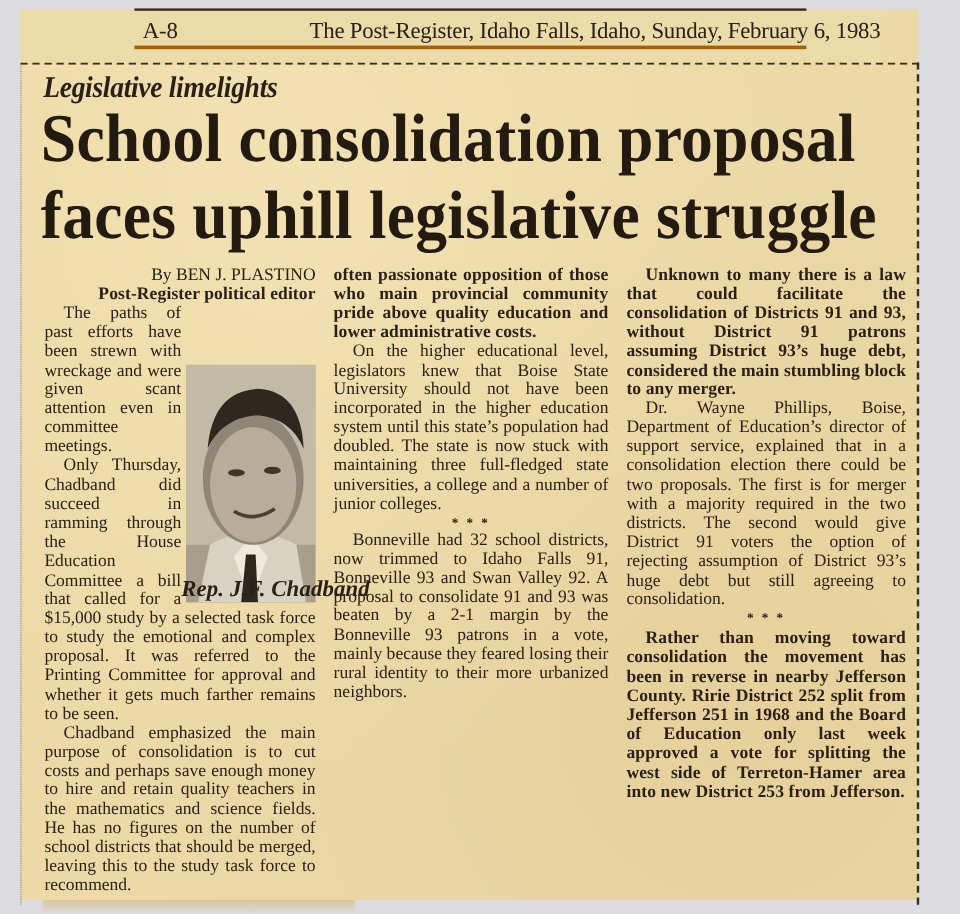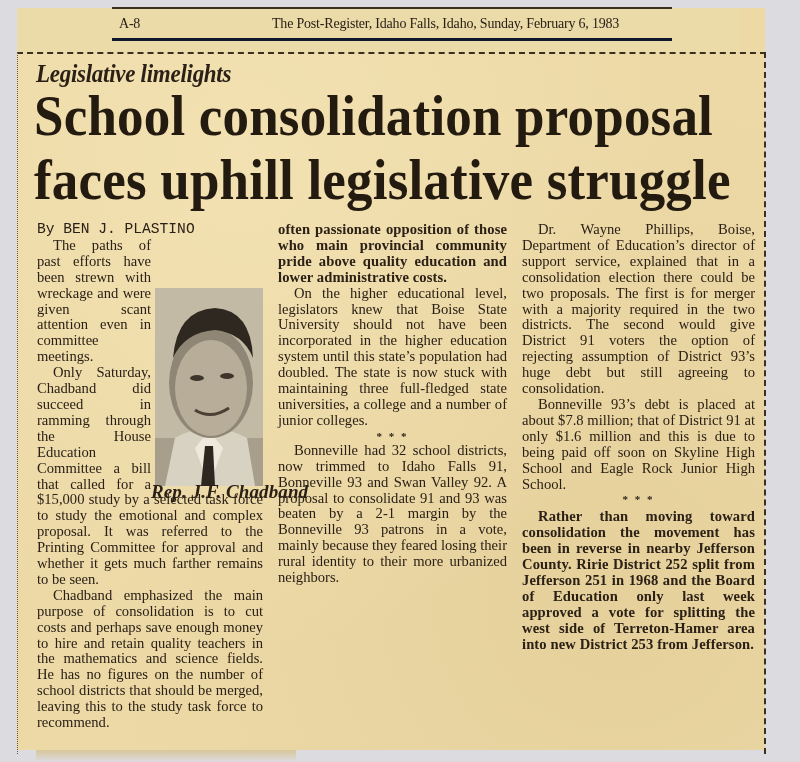--- a/index.html
+++ b/index.html
@@ -15,25 +15,25 @@
     background:#ecd9a6;
     background-image: radial-gradient(ellipse at 30% 20%, rgba(255,240,200,0.35), rgba(0,0,0,0) 60%),
                       radial-gradient(ellipse at 80% 80%, rgba(200,170,110,0.18), rgba(0,0,0,0) 60%);
   }
   .paper-top {
     position:absolute; left:17px; top:8px; width:722px; height:46px;
     background:#eadba9;
   }
   .masthead {
     position:absolute; left:112px; top:10px; width:560px; height:28px;
-    border-bottom:3px solid #0f172a;
-    font-size:14px; letter-spacing:-0.2px;
+    border-bottom:3px solid #a16207;
+    font-size:19px; letter-spacing:-0.2px;
   }
   .masthead .page { position:absolute; left:7px; top:6px; }
-  .masthead .info { position:absolute; left:160px; top:6px; white-space:nowrap; }
+  .masthead .info { position:absolute; left:146px; top:6px; white-space:nowrap; }
   .masthead .topline { position:absolute; left:0; top:-3px; width:100%; border-top:2px solid #3a2e20; }
   .frame {
     position:absolute; left:17px; top:52px; width:746px; height:700px;
     border-top:2px dashed #3b2f20;
     border-right:2px dashed #3b2f20;
     border-left:1px dotted #6b5a40;
   }
   .kicker {
     position:absolute; left:36px; top:60px;
     font-style:italic; font-weight:bold; font-size:25px; letter-spacing:-0.3px;
@@ -49,21 +49,21 @@
     position:absolute; top:222px; font-size:14.6px; line-height:15.9px;
     text-align:justify; hyphens:manual;
   }
   .col p { margin:0; text-indent:16px; }
   .col p.noindent { text-indent:0; }
   .col .bold { font-weight:bold; letter-spacing:0.1px; }
   .col .stars { text-align:center; font-weight:bold; font-size:11px; line-height:14px; letter-spacing:2px; text-indent:0; }
   .col1 { left:37px; width:226px; }
   .col2 { left:278px; width:229px; }
   .col3 { left:522px; width:233px; }
-  .byline { text-align:left; text-indent:0 !important;font-family:Liberation Mono, monospace; }
+  .byline { text-align:right; text-indent:0 !important; }
   .photo {
     float:right; width:108px; height:196px; margin:2px 0 0 4px;
     background:#b9b2a0; position:relative; overflow:hidden;
     shape-outside: inset(0);
   }
   .photo svg { display:block; }
   .caption {
     position:absolute; left:151px; top:481px; font-weight:bold; font-size:19px;
     white-space:nowrap; letter-spacing:0.1px;font-style:italic;
   }
@@ -88,52 +88,53 @@
 
 <div class="kicker">Legislative limelights</div>
 
 <div class="headline">
   <div>School consolidation proposal</div>
   <div>faces uphill legislative struggle</div>
 </div>
 
 <div class="col col1">
   <p class="byline">By BEN J. PLASTINO</p>
+  <p class="byline bold">Post-Register political editor</p>
   <div class="photo" style="height:198px; margin-top:50px;">
     <svg width="108" height="198" viewBox="0 0 108 198">
       <rect width="108" height="198" fill="#c2baa5"></rect>
       <rect x="0" y="150" width="108" height="48" fill="#a79f8c"></rect>
       <path d="M10 198 L20 150 Q54 130 92 150 L100 198 Z" fill="#d8d2c2"></path>
       <path d="M40 160 L54 198 L68 160 L60 150 L48 150 Z" fill="#efe9dc"></path>
       <path d="M50 158 L46 198 L60 198 L58 158 Z" fill="#2d2720"></path>
       <ellipse cx="56" cy="95" rx="42" ry="55" fill="#8f8676"></ellipse>
       <ellipse cx="56" cy="100" rx="36" ry="48" fill="#b8ad98"></ellipse>
       <path d="M18 70 Q22 22 60 20 Q96 22 98 70 Q88 45 60 42 Q30 44 18 70 Z" fill="#2f2820"></path>
       <ellipse cx="42" cy="90" rx="7" ry="3" fill="#3e362c"></ellipse>
       <ellipse cx="72" cy="88" rx="7" ry="3" fill="#3e362c"></ellipse>
       <path d="M40 122 Q56 132 74 120" stroke="#4a4034" stroke-width="3" fill="none"></path>
     </svg>
   </div>
   <p>The paths of past efforts have been strewn with wreckage and were given scant attention even in committee meetings.</p>
-  <p>Only Saturday, Chadband did succeed in ramming through the House Education Committee a bill that called for a $15,000 study by a selected task force to study the emotional and complex proposal. It was referred to the Printing Committee for approval and whether it gets much farther remains to be seen.</p>
+  <p>Only Thursday, Chadband did succeed in ramming through the House Education Committee a bill that called for a $15,000 study by a selected task force to study the emotional and complex proposal. It was referred to the Printing Committee for approval and whether it gets much farther remains to be seen.</p>
   <p>Chadband emphasized the main purpose of consolidation is to cut costs and perhaps save enough money to hire and retain quality teachers in the mathematics and science fields. He has no figures on the number of school districts that should be merged, leaving this to the study task force to recommend.</p>
 
 </div>
 
 <div class="caption">Rep. J.F. Chadband</div>
 
 <div class="col col2">
   <p class="bold noindent">often passionate opposition of those who main provincial community pride above quality education and lower administrative costs.</p>
   <p>On the higher educational level, legislators knew that Boise State University should not have been incorporated in the higher education system until this state’s population had doubled. The state is now stuck with maintaining three full-fledged state universities, a college and a number of junior colleges.</p>
   <p class="stars">* * *</p>
   <p>Bonneville had 32 school districts, now trimmed to Idaho Falls 91, Bonneville 93 and Swan Valley 92. A proposal to consolidate 91 and 93 was beaten by a 2-1 margin by the Bonneville 93 patrons in a vote, mainly because they feared losing their rural identity to their more urbanized neighbors.</p>
 
 </div>
 
 <div class="col col3">
+  <p class="bold">Unknown to many there is a law that could facilitate the consolidation of Districts 91 and 93, without District 91 patrons assuming District 93’s huge debt, considered the main stumbling block to any merger.</p>
   <p>Dr. Wayne Phillips, Boise, Department of Education’s director of support service, explained that in a consolidation election there could be two proposals. The first is for merger with a majority required in the two districts. The second would give District 91 voters the option of rejecting assumption of District 93’s huge debt but still agreeing to consolidation.</p>
-  <p>Bonneville 93’s debt is placed at about $7.8 million; that of District 91 at only $1.6 million and this is due to being paid off soon on Skyline High School and Eagle Rock Junior High School.</p>
   <p class="stars">* * *</p>
   <p class="bold" style="margin-top:3px">Rather than moving toward consolidation the movement has been in reverse in nearby Jefferson County. Ririe District 252 split from Jefferson 251 in 1968 and the Board of Education only last week approved a vote for splitting the west side of Terreton-Hamer area into new District 253 from Jefferson.</p>
 
 </div>
 
 <div class="fold-strip"></div>
 
 </body></html>

